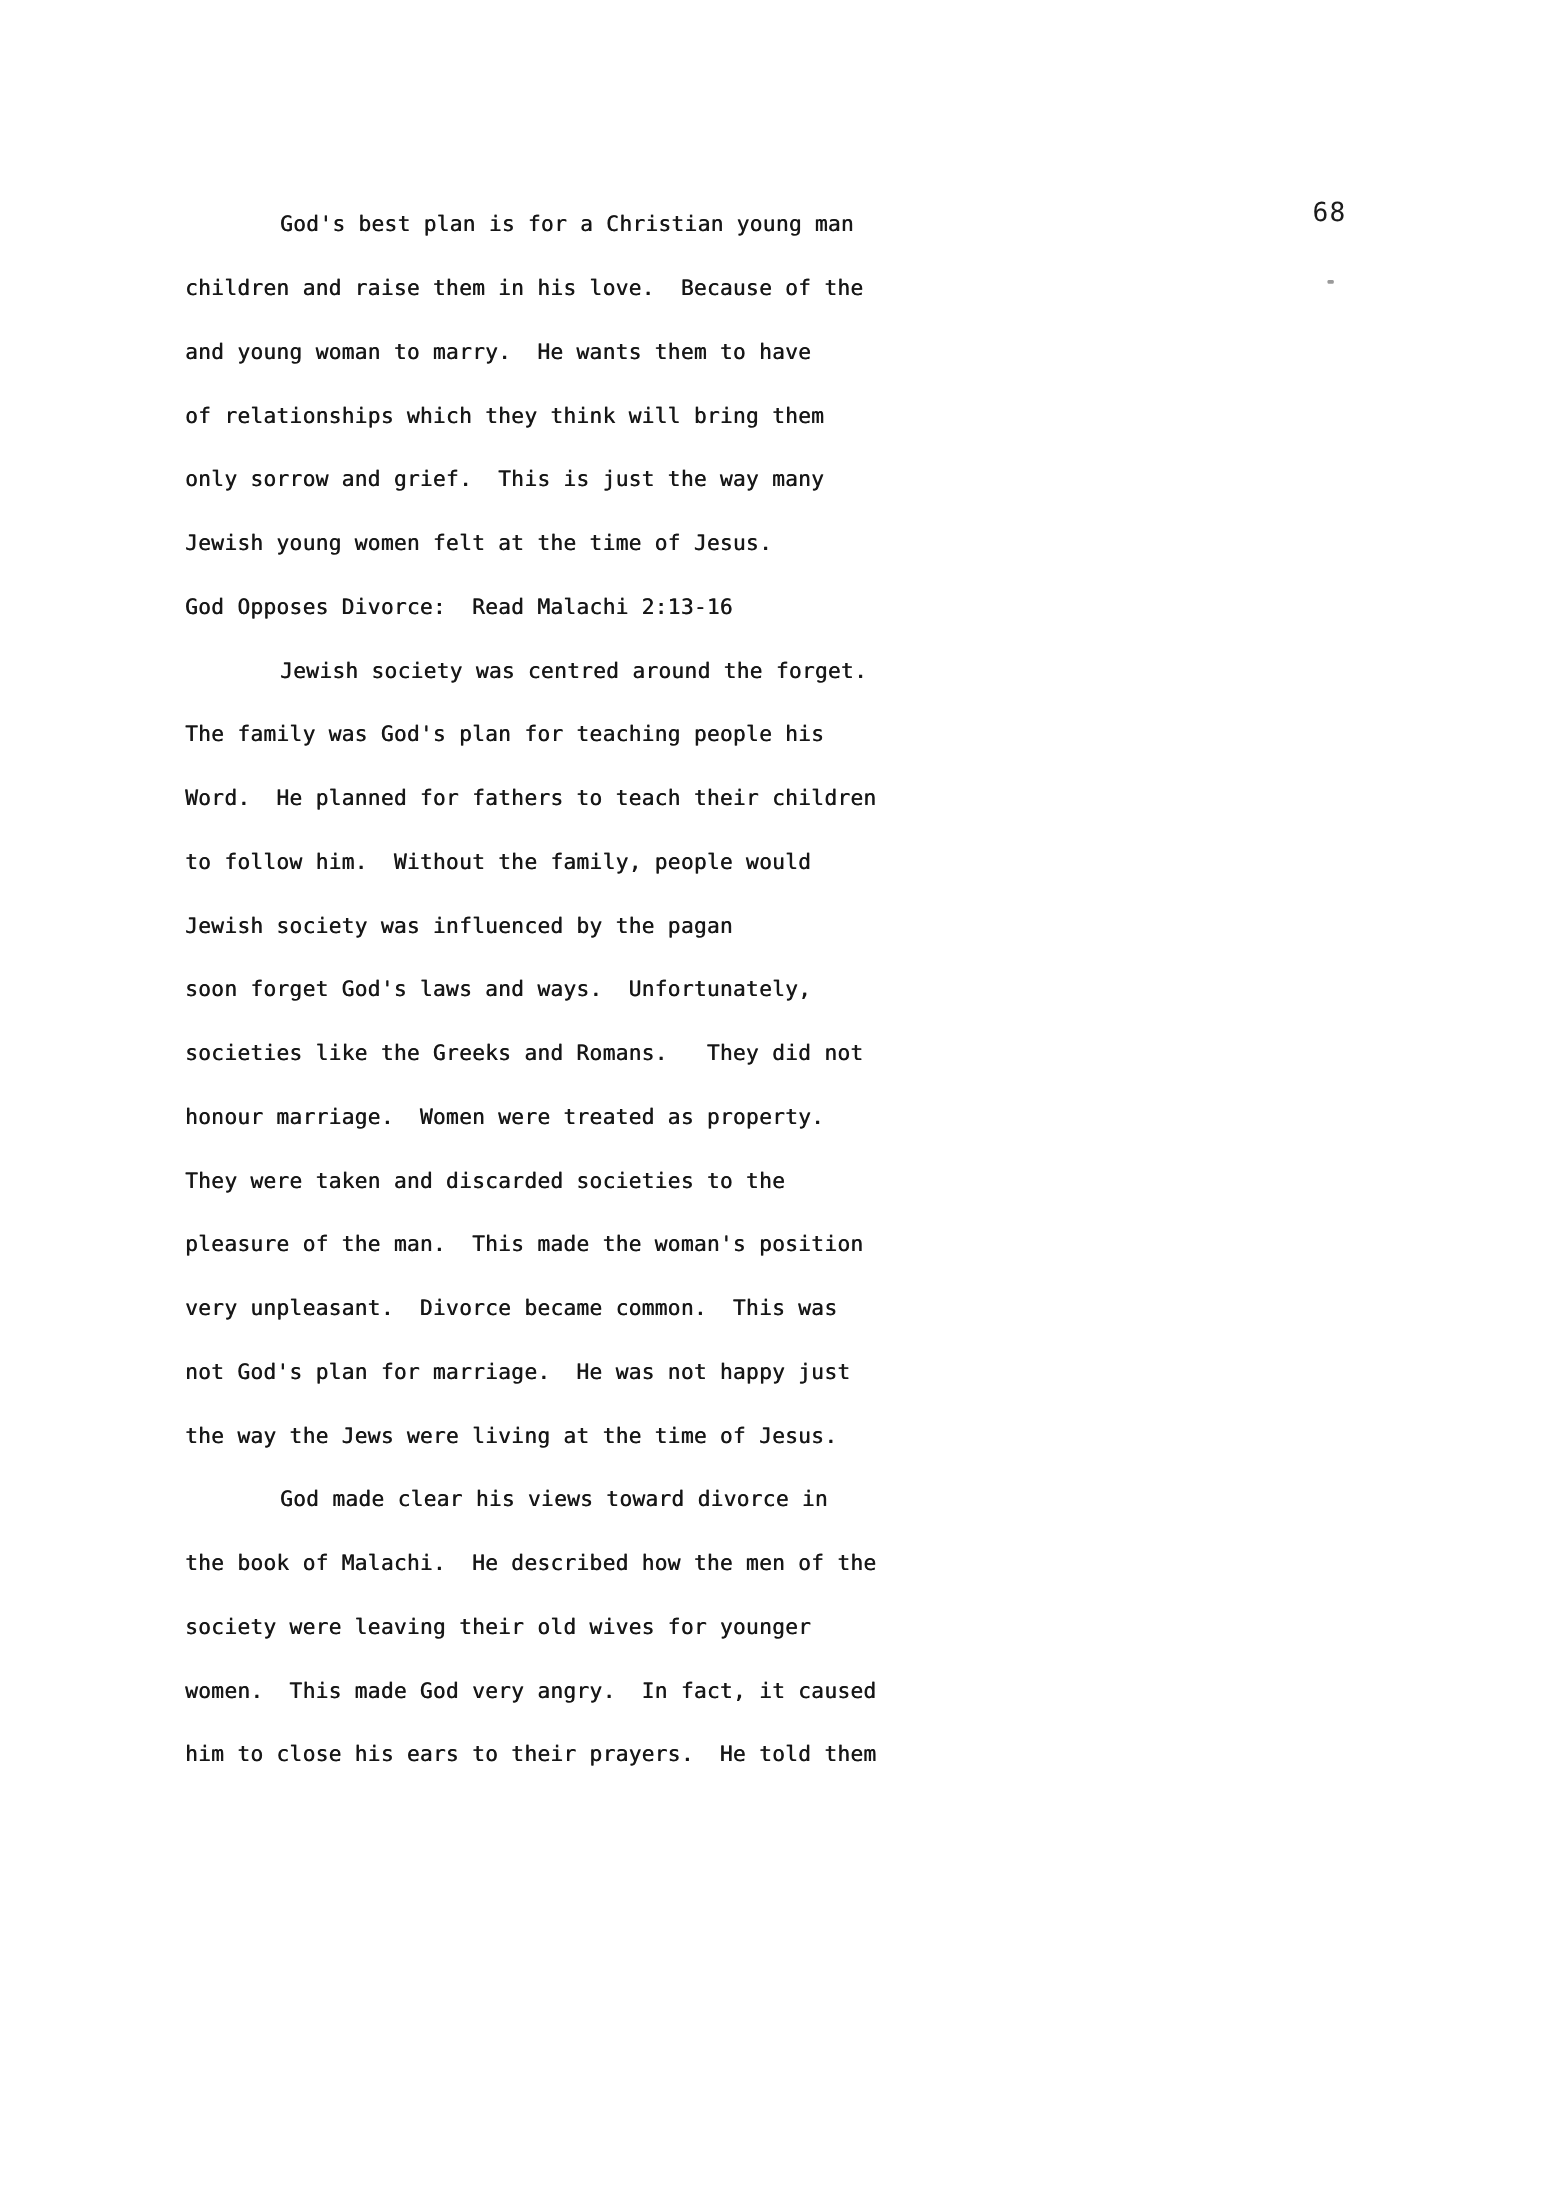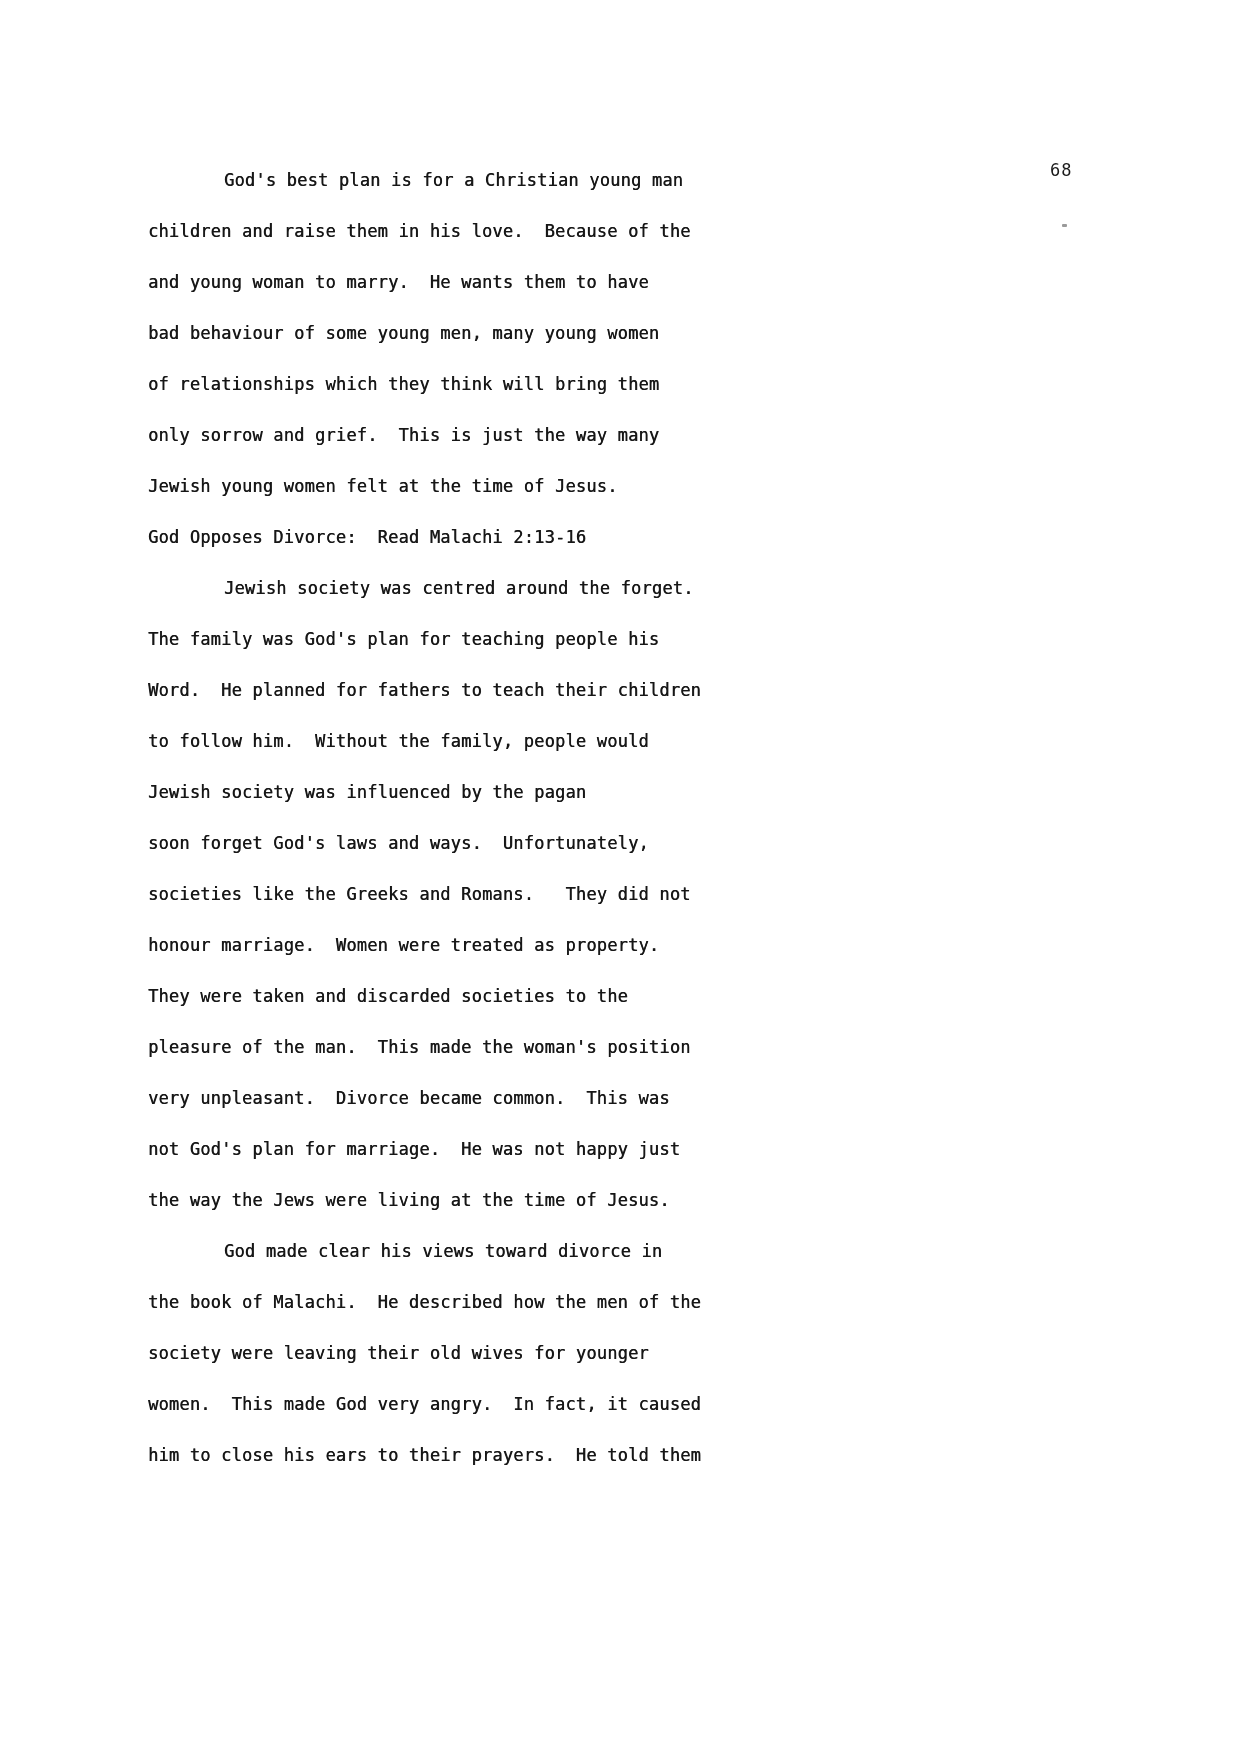--- a/index.html
+++ b/index.html
@@ -13,21 +13,21 @@
     height: 1753px;
     background: #ffffff;
     overflow: hidden;
     font-family: "DejaVu Sans Mono", "Liberation Mono", monospace;
     color: #161616;
   }
   .page-number {
     position: absolute;
     left: 1050px;
     top: 158px;
-    font-size: 17px;
+    font-size: 21px;
     line-height: 24px;
     letter-spacing: 1px;
     color: #1b1b1b;
   }
   .scan-speck {
     position: absolute;
     left: 1062px;
     top: 224px;
     width: 5px;
     height: 3px;
@@ -59,21 +59,20 @@
 <div class="page">
 
   <div class="page-number">68</div>
 
   <div class="scan-speck"></div>
 
   <div class="text-block">
     <div class="text-line indent">God's best plan is for a Christian young man</div>
     <div class="text-line">children and raise them in his love.  Because of the</div>
     <div class="text-line">and young woman to marry.  He wants them to have</div>
-    <div class="text-line">bad behaviour of some young men, many young women</div>
     <div class="text-line">of relationships which they think will bring them</div>
     <div class="text-line">only sorrow and grief.  This is just the way many</div>
     <div class="text-line">Jewish young women felt at the time of Jesus.</div>
     <div class="text-line">God Opposes Divorce:  Read Malachi 2:13-16</div>
     <div class="text-line indent">Jewish society was centred around the forget.</div>
     <div class="text-line">The family was God's plan for teaching people his</div>
     <div class="text-line">Word.  He planned for fathers to teach their children</div>
     <div class="text-line">to follow him.  Without the family, people would</div>
     <div class="text-line">Jewish society was influenced by the pagan</div>
     <div class="text-line">soon forget God's laws and ways.  Unfortunately,</div>

